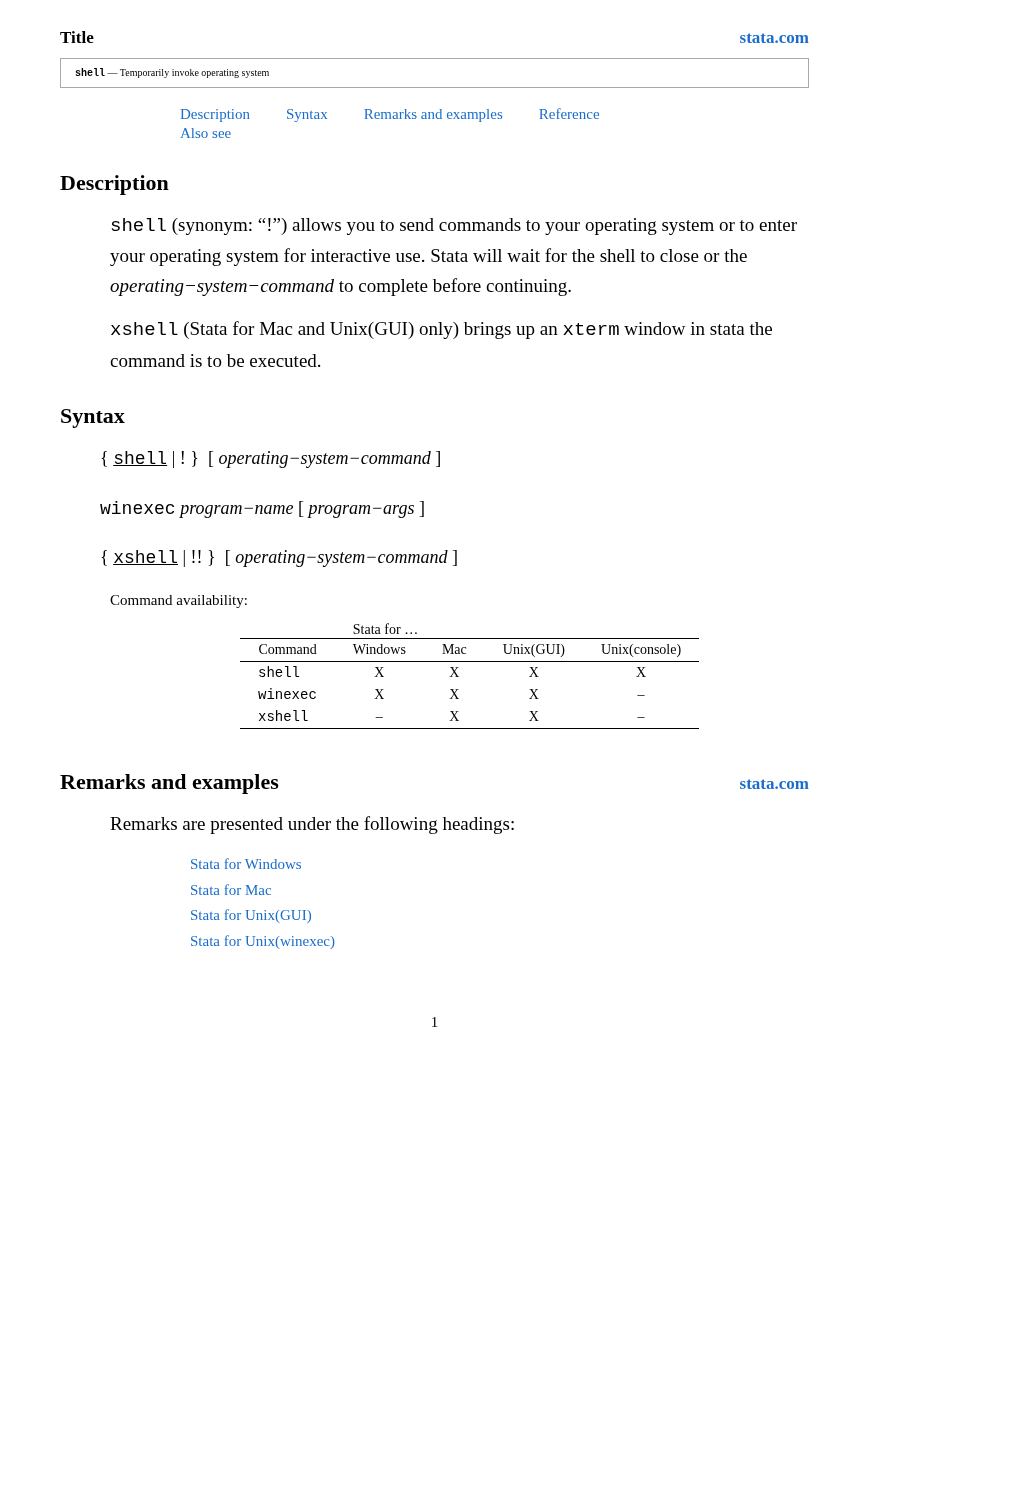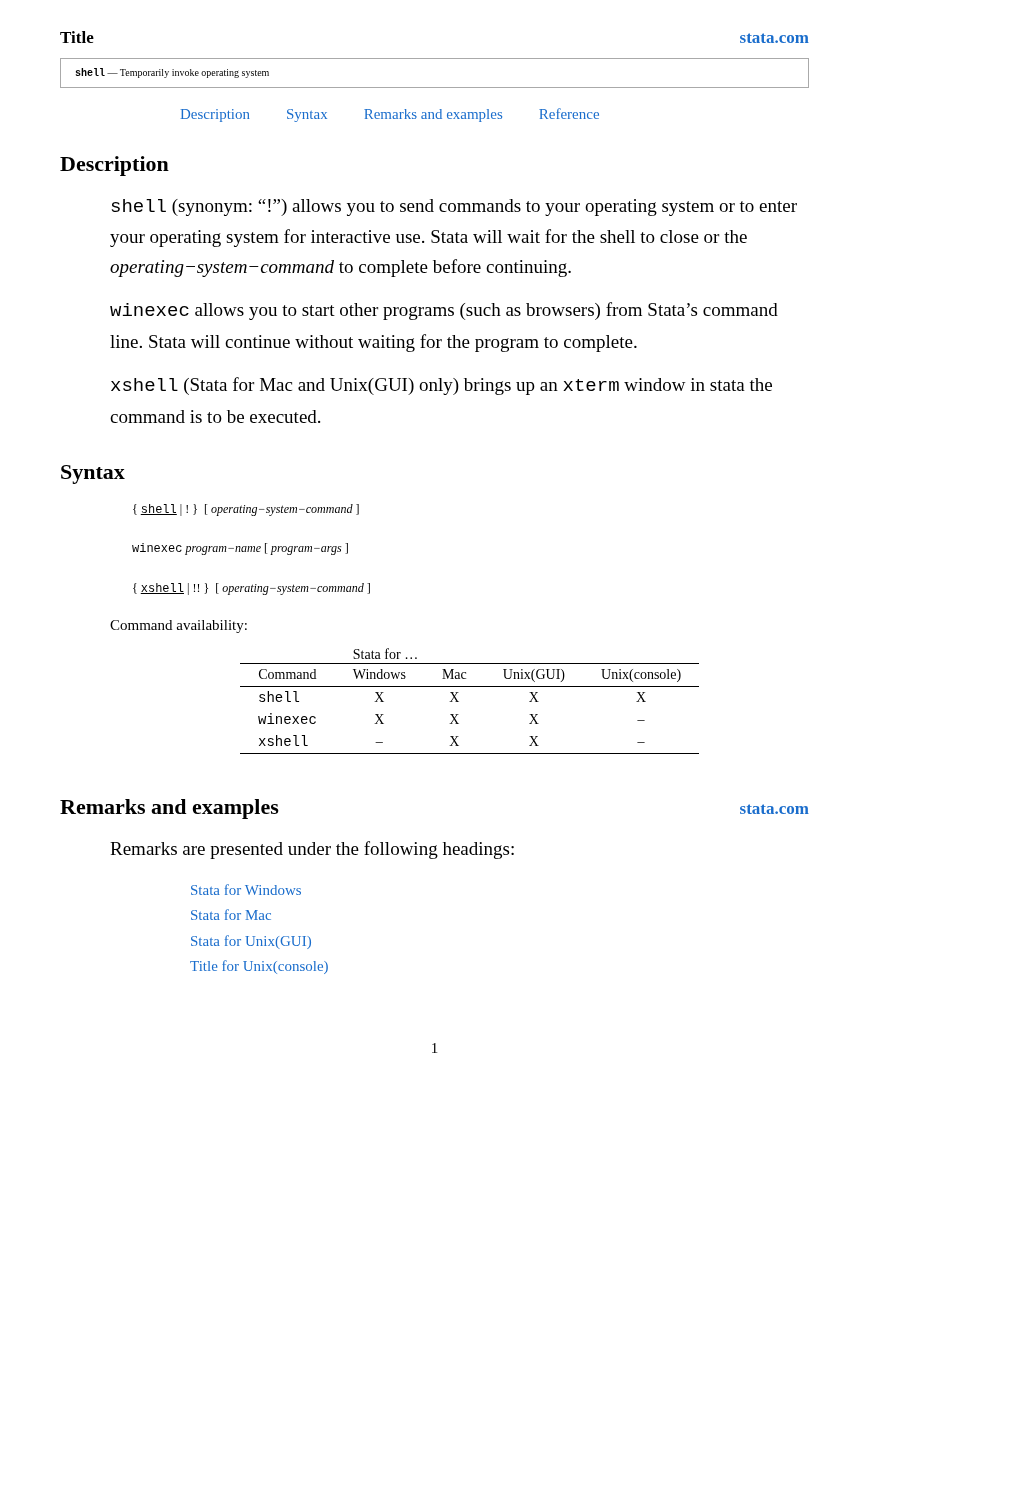--- a/index.html
+++ b/index.html
@@ -90,23 +90,23 @@
       margin-bottom: 14px;
       line-height: 1.55;
       font-size: 19px;
     }
     .mono {
       font-family: "Courier New", Courier, monospace;
     }
     .italic { font-style: italic; }
     
     .syntax-line {
-      margin-left: 72px;
+      margin-left: 40px;
       margin-bottom: 18px;
-      font-size: 12px;
+      font-size: 18px;
       line-height: 1.7;
     }
     .syntax-line .mono {
       font-family: "Courier New", Courier, monospace;
     }
     .uline {
       text-decoration: underline;
     }
     
     .table-wrap {
@@ -123,21 +123,21 @@
       border-collapse: collapse;
       font-size: 14px;
     }
     table.cmd-table th {
       font-weight: normal;
       text-align: center;
       padding: 3px 18px;
       border-bottom: 1px solid #000;
     }
     table.cmd-table th.cmd-col {
-      text-align: center;
+      text-align: right;
     }
     table.cmd-table td {
       text-align: center;
       padding: 3px 18px;
     }
     table.cmd-table td.cmd-col {
       text-align: left;
       font-family: "Courier New", Courier, monospace;
     }
     table.cmd-table tr.top-border td,
@@ -186,31 +186,31 @@
     <span>Temporarily invoke operating system</span>
   </div>
 
   <div class="nav-links">
     <div class="nav-row">
       <a class="nav-link" href="#">Description</a>
       <a class="nav-link" href="#">Syntax</a>
       <a class="nav-link" href="#">Remarks and examples</a>
       <a class="nav-link" href="#">Reference</a>
     </div>
+    <div class="nav-row">
+      <a class="nav-link" href="#">Also see</a>
+    </div>
   </div>
 
   <div class="section-heading">Description</div>
 
   <p class="para">
     <span class="mono">shell</span><span> (synonym: “!”) allows you to send commands to your operating system or to enter your operating system for interactive use.  Stata will wait for the shell to close or the </span><span class="italic">operating−system−command</span><span> to complete before continuing.</span>
   </p>
 
-  <p class="para">
-    <span class="mono">winexec</span><span> allows you to start other programs (such as browsers) from Stata’s command line.  Stata will continue without waiting for the program to complete.</span>
-  </p>
 
   <p class="para">
     <span class="mono">xshell</span><span> (Stata for Mac and Unix(GUI) only) brings up an </span><span class="mono">xterm</span><span> window in stata the command is to be executed.</span>
   </p>
 
   <div class="section-heading">Syntax</div>
 
   <div class="syntax-line">
     <span>{ </span><span class="mono uline">shell</span><span> | ! } &nbsp;[</span><span class="italic"> operating−system−command </span><span>]</span>
   </div>
@@ -274,18 +274,18 @@
     <div class="section-heading">Remarks and examples</div>
     <span class="section-stata">stata.com</span>
   </div>
 
   <p class="para">Remarks are presented under the following headings:</p>
 
   <div class="remarks-list">
     <a class="nav-link" href="#">Stata for Windows</a>
     <a class="nav-link" href="#">Stata for Mac</a>
     <a class="nav-link" href="#">Stata for Unix(GUI)</a>
-    <a class="nav-link" href="#">Title for Unix(console)</a>
+    <a class="nav-link" href="#">Stata for Unix(winexec)</a>
   </div>
 
   <div class="page-number">1</div>
 
 </div>
 
 </body></html>

